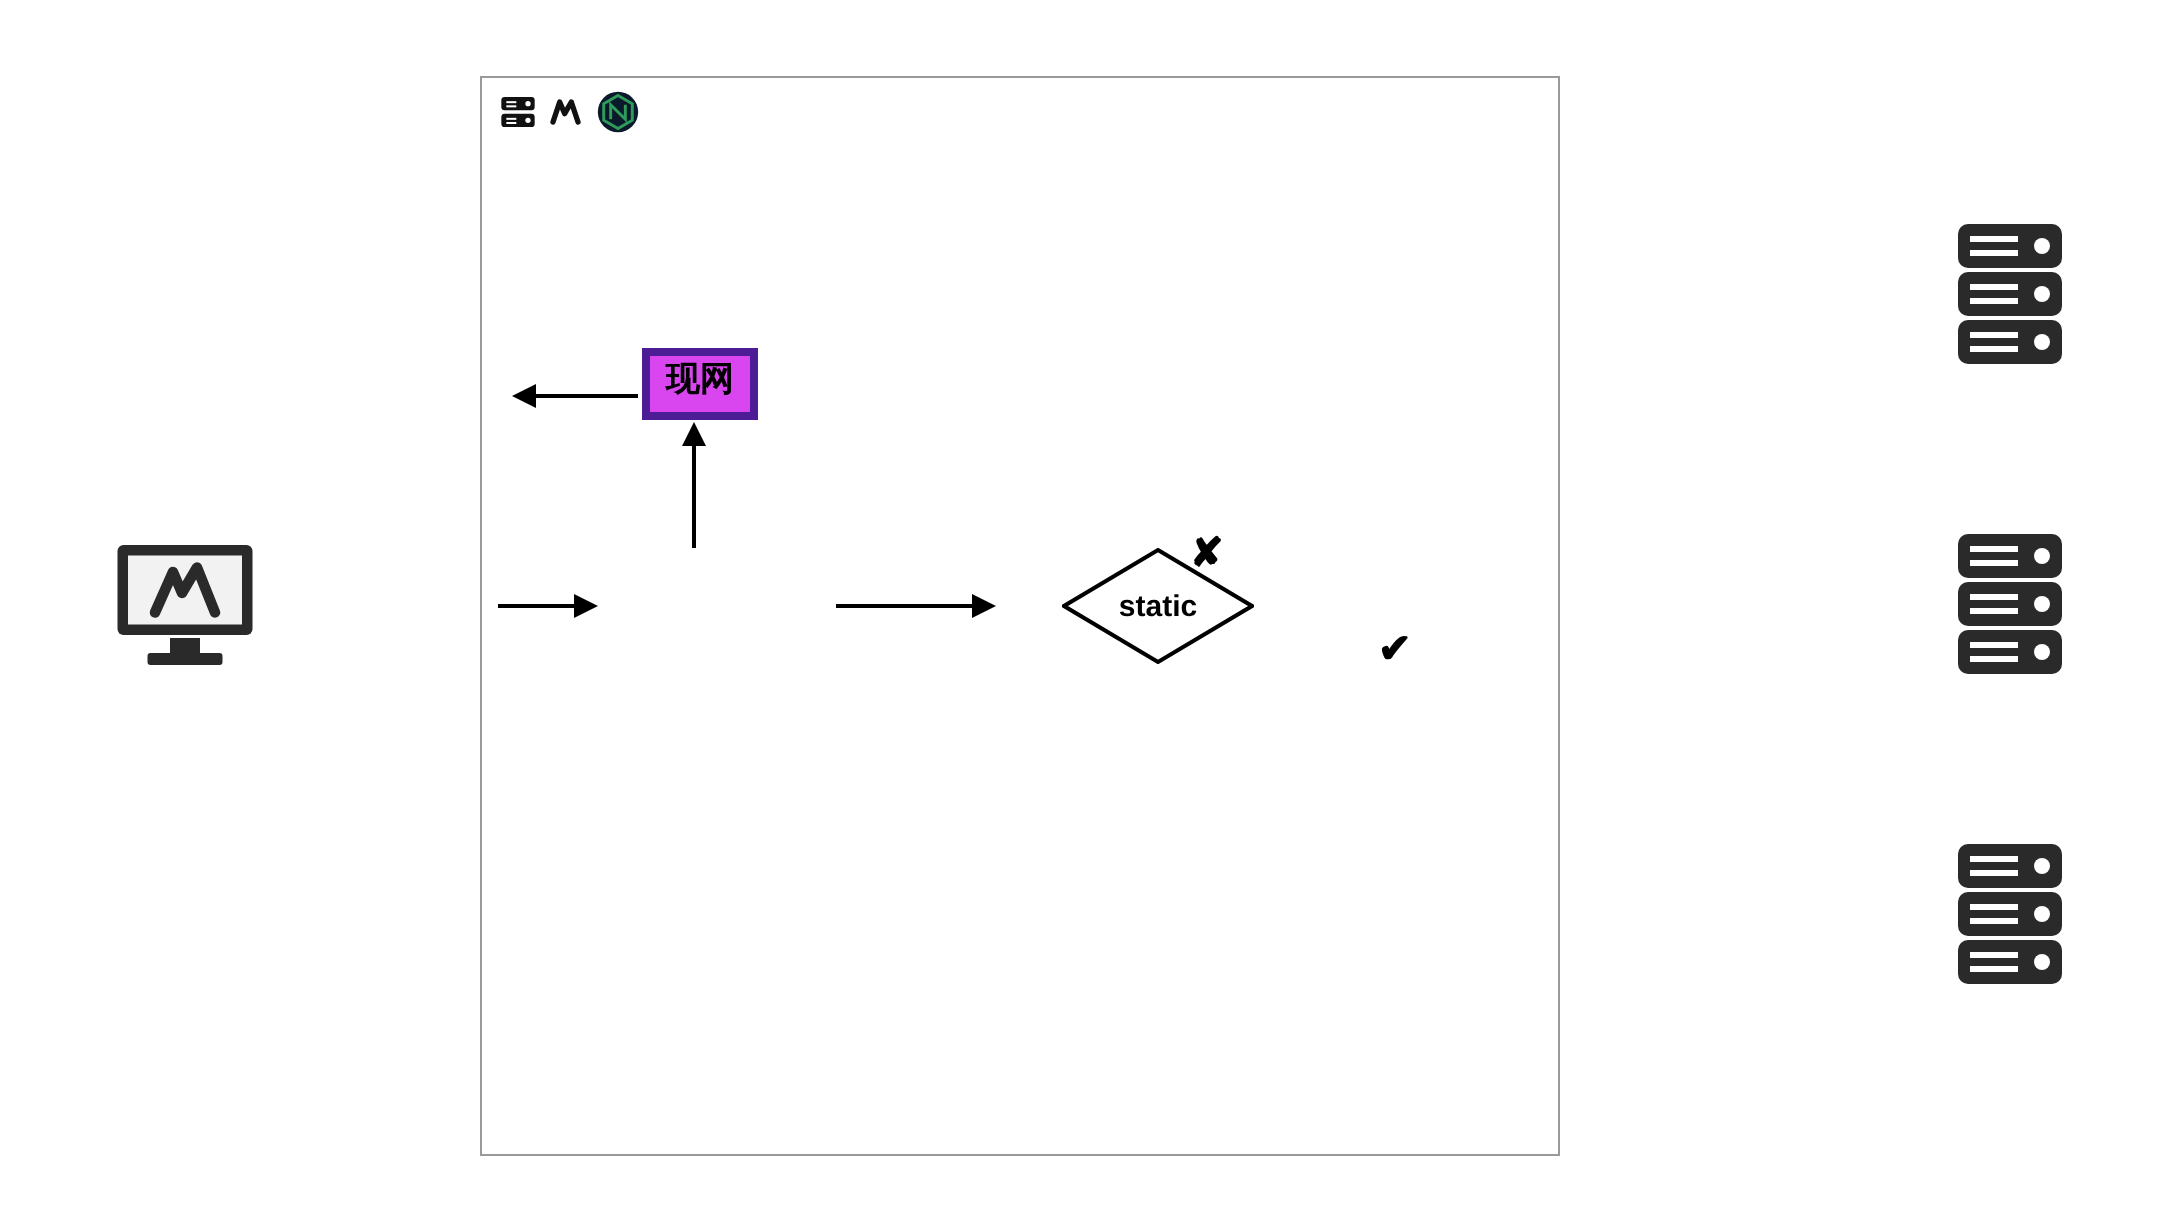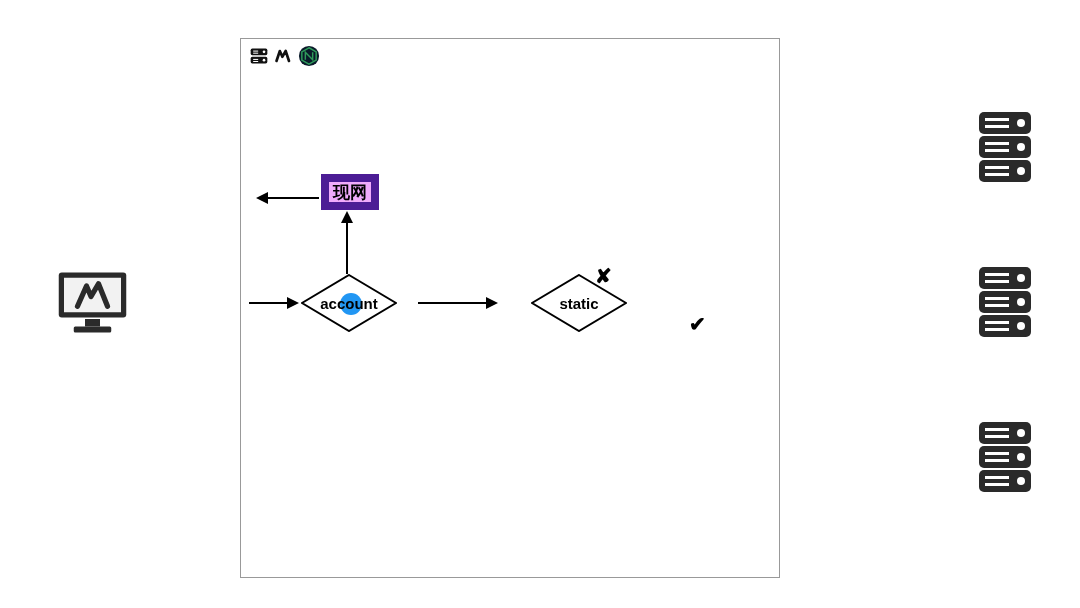--- a/index.html
+++ b/index.html
@@ -42,24 +42,24 @@
     }
     .corner-icon {
       width: 22px;
       height: 22px;
       display: flex;
       align-items: center;
       justify-content: center;
     }
     .rect-box {
       position: absolute;
-      border: 8px solid #4c1d95;
-      background: #f0abfc;
-      display: flex;
-      align-items: center;
+      border: 4px solid #4c1d95;
+      background: #d946ef;
+      display: flex;
+      align-items: flex-start;
       justify-content: center;
       font-weight: bold;
       font-size: 17px;
     }
     .diamond {
       position: absolute;
       width: 96px;
       height: 58px;
       display: flex;
       align-items: center;
@@ -231,27 +231,20 @@
 
   <div class="rect-box" style="left:80px; top:135px; width:58px; height:36px;">
     <span>现网</span>
   </div>
 
   <div class="arrow" style="left:15px; top:153px; width:63px; height:12px;">
     <div class="arrow-line-h" style="left:10px; width:53px;"></div>
     <div class="arrow-head-left"></div>
   </div>
 
-  <div class="diamond" style="left:60px; top:235px;">
-    <svg width="96" height="58" viewBox="0 0 96 58">
-      <polygon points="48,1 95,29 48,57 1,29" fill="#fff" stroke="#000" stroke-width="2"></polygon>
-    </svg>
-    <div class="blue-dot" style="left:39px; top:19px;"></div>
-    <span class="diamond-label">account</span>
-  </div>
 
   <div class="arrow" style="left:8px; top:258px; width:50px; height:12px;">
     <div class="arrow-line-h" style="left:0; width:40px;"></div>
     <div class="arrow-head-right"></div>
   </div>
 
   <div class="arrow" style="left:100px; top:172px; width:12px; height:63px;">
     <div class="arrow-line-v" style="top:10px; height:53px;"></div>
     <div class="arrow-head-up"></div>
   </div>

